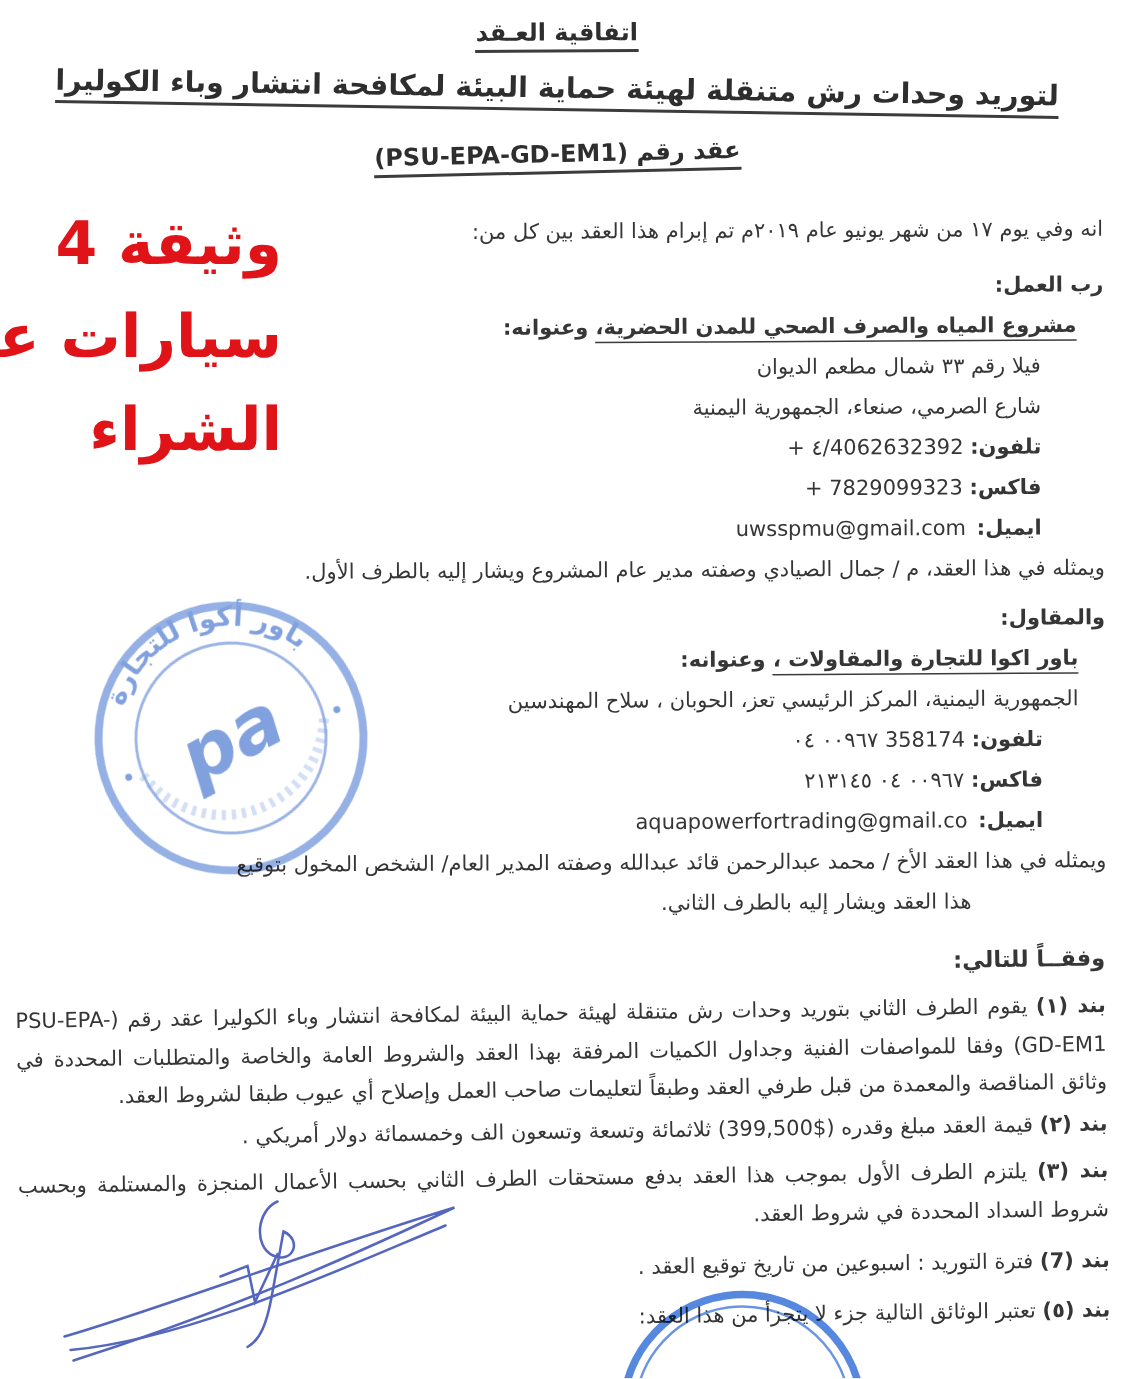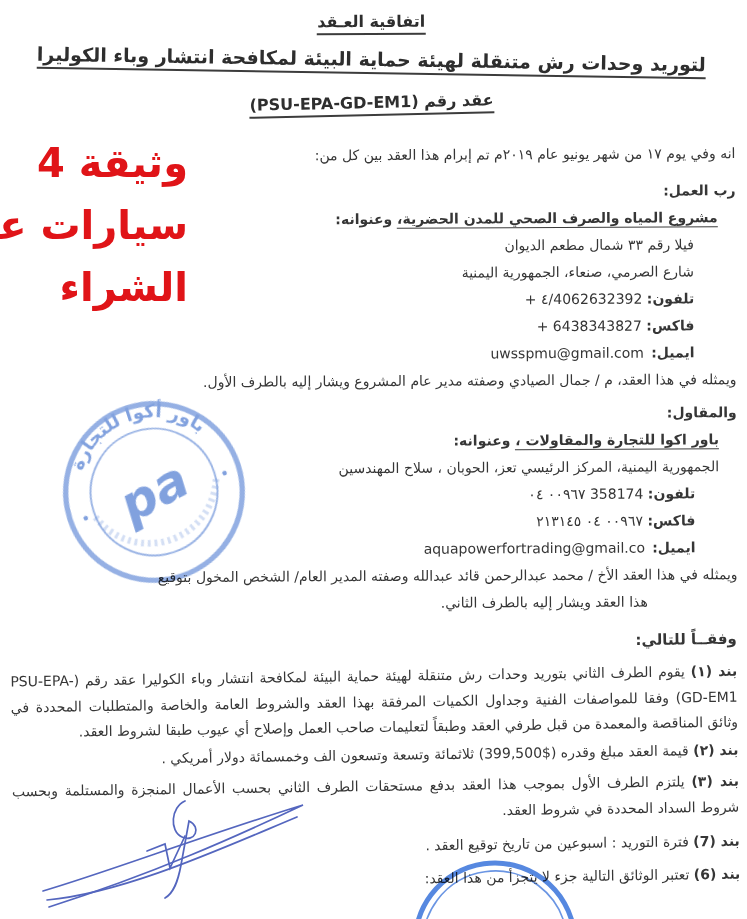--- a/index.html
+++ b/index.html
@@ -48,40 +48,40 @@
     <div class="t2 b center"><span>لتوريد وحدات رش متنقلة لهيئة حماية البيئة لمكافحة انتشار وباء الكوليرا</span></div>
     <div class="t3 b center"><span>عقد رقم (PSU-EPA-GD-EM1)</span></div>
 
     <div class="line" style="margin-top:26px;">انه وفي يوم ١٧  من شهر يونيو عام ٢٠١٩م تم إبرام هذا العقد بين كل من:</div>
 
     <div class="line b" style="margin-top:10px;">رب العمل:</div>
     <div class="line ind1"><span class="u b">مشروع المياه والصرف الصحي للمدن الحضرية،</span><span class="b"> وعنوانه:</span></div>
     <div class="line ind2">فيلا رقم ٣٣ شمال مطعم الديوان</div>
     <div class="line ind2">شارع الصرمي، صنعاء، الجمهورية اليمنية</div>
     <div class="line ind2"><span class="lbl">تلفون:</span> <span>4062632392/٤ +</span></div>
-    <div class="line ind2"><span class="lbl">فاكس:</span> <span>6438343827 +</span></div>
+    <div class="line ind2"><span class="lbl">فاكس:</span> <span>7829099323 +</span></div>
     <div class="line ind2"><span class="lbl">ايميل:</span> <span>uwsspmu@gmail.com</span></div>
     <div class="line">ويمثله في هذا العقد، م / جمال الصيادي وصفته مدير عام المشروع ويشار إليه بالطرف الأول.</div>
 
     <div class="line b" style="margin-top:6px;">والمقاول:</div>
     <div class="line ind1"><span class="u b">باور اكوا للتجارة والمقاولات ،</span><span class="b"> وعنوانه:</span></div>
     <div class="line ind1">الجمهورية اليمنية، المركز الرئيسي تعز، الحوبان ، سلاح المهندسين</div>
     <div class="line ind2"><span class="lbl">تلفون:</span> <span>‪٠٠٩٦٧ ٠٤ 358174‬</span></div>
     <div class="line ind2"><span class="lbl">فاكس:</span> <span>‪٠٠٩٦٧ ٠٤ ٢١٣١٤٥‬</span></div>
     <div class="line ind2"><span class="lbl">ايميل:</span> <span>aquapowerfortrading@gmail.co</span></div>
     <div class="line">ويمثله في هذا العقد الأخ / محمد عبدالرحمن قائد عبدالله وصفته المدير العام/ الشخص المخول بتوقيع</div>
     <div class="line" style="margin-right:90px;">هذا العقد ويشار إليه بالطرف الثاني.</div>
 
     <div class="terms">
       <div class="line b heading">وفقــاً للتالي:</div>
       <div class="clause" style="margin-top:6px;"><span class="clause-label">بند (١)</span> <span>يقوم الطرف الثاني بتوريد وحدات رش متنقلة لهيئة حماية البيئة لمكافحة انتشار وباء الكوليرا عقد رقم (PSU-EPA-GD-EM1) وفقا للمواصفات الفنية وجداول الكميات المرفقة بهذا العقد والشروط العامة والخاصة والمتطلبات المحددة في وثائق المناقصة والمعمدة من قبل طرفي العقد وطبقاً لتعليمات صاحب العمل وإصلاح أي عيوب طبقا لشروط العقد.</span></div>
       <div class="clause" style="margin-top:2px;"><span class="clause-label">بند (٢)</span> <span>قيمة العقد مبلغ وقدره ($399,500) ثلاثمائة وتسعة وتسعون الف وخمسمائة دولار أمريكي .</span></div>
       <div class="clause" style="margin-top:6px;"><span class="clause-label">بند (٣)</span> <span>يلتزم الطرف الأول بموجب هذا العقد بدفع مستحقات الطرف الثاني بحسب الأعمال المنجزة والمستلمة وبحسب شروط السداد المحددة في شروط العقد.</span></div>
       <div class="clause" style="margin-top:9px;"><span class="clause-label">بند (7)</span> <span>فترة التوريد : اسبوعين من تاريخ توقيع العقد .</span></div>
-      <div class="clause" style="margin-top:7px;"><span class="clause-label">بند (6)</span> <span>تعتبر الوثائق التالية جزء لا يتجزأ من هذا العقد:</span></div>
+      <div class="clause" style="margin-top:7px;"><span class="clause-label">بند (٥)</span> <span>تعتبر الوثائق التالية جزء لا يتجزأ من هذا العقد:</span></div>
     </div>
   </div>
 
   <div class="stamp1">
     <svg width="192" height="192" viewBox="0 0 200 200">
       <circle cx="100" cy="100" r="92" fill="none" stroke="#6189d6" stroke-width="5.5" opacity=".85"></circle>
       <circle cx="100" cy="100" r="66" fill="none" stroke="#6189d6" stroke-width="2" opacity=".8"></circle>
       <defs>
         <path id="arcTop" d="M 22,100 A 78,78 0 0 1 178,100"></path>
         <path id="arcBot" d="M 28,100 A 72,72 0 0 0 172,100"></path>

